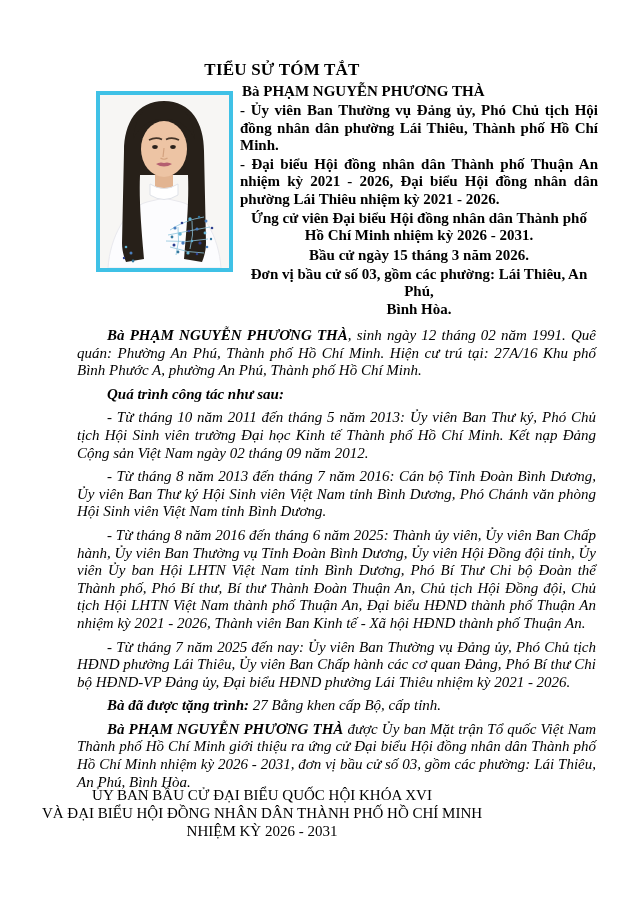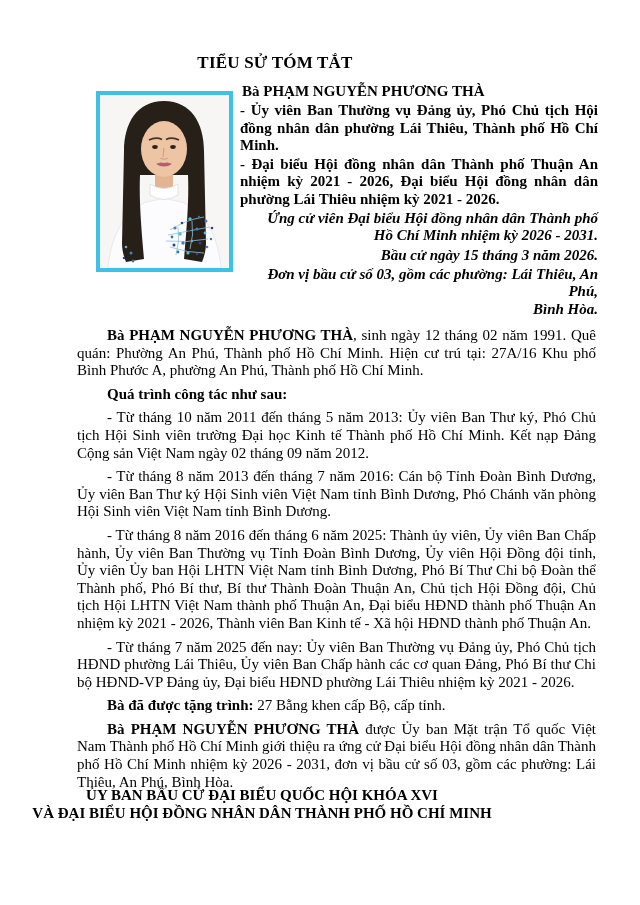--- a/index.html
+++ b/index.html
@@ -2,44 +2,44 @@
 <html lang="vi"><head>
 <meta charset="utf-8">
 <style>
   html,body{margin:0;padding:0;background:#ffffff;}
   .page{
     position:relative;width:640px;height:905px;background:#ffffff;
     font-family:"Liberation Serif","DejaVu Serif",serif;color:#000;
     overflow:hidden;
   }
   .title{
-    position:absolute;top:52px;left:0;width:548px;margin:1px;
+    position:absolute;top:52px;left:0;width:548px;margin:8px;
     text-align:center;font-size:17px;font-weight:bold;letter-spacing:.2px;
   }
   .photo-frame{
     position:absolute;left:96px;top:91px;width:129px;height:173px;
     border:4px solid #3fc1e6;background:#f7f6f4;box-sizing:content-box;
   }
   .photo-frame svg{display:block;}
   .right-col{
     position:absolute;left:238px;top:83px;width:362px;
     font-size:15px;font-weight:bold;line-height:17.3px;
   }
   .right-col .cand-name{margin:0 0 0 4px;}
   .right-col p{margin:2px;text-align:justify;}
-  .right-col p.plain{text-align:right;white-space:pre-line;font-style:italic;}
+  .right-col p.plain{text-align:center;white-space:pre-line;}
   .bio{
     position:absolute;left:77px;top:327px;width:519px;
     font-size:15px;line-height:17.6px;text-align:justify;
   }
-  .bio p{margin:0 0 6px 0;text-indent:30px;}
+  .bio p{margin:0 0 6px 0;text-indent:30px;font-style:italic;}
   .b{font-weight:bold;}
   .footer{
     position:absolute;left:0;top:786px;width:524px;
-    text-align:center;font-weight:bold;font-size:15px;line-height:18px;
+    text-align:center;font-weight:normal;font-size:15px;line-height:18px;
   }
   .footer div{margin:0;}
 </style>
 </head>
 <body>
 
 <div class="page">
 
   <h1 class="title">TIỂU SỬ TÓM TẮT</h1>
 
@@ -126,15 +126,16 @@
     <p>- Từ tháng 8 năm 2013 đến tháng 7 năm 2016: Cán bộ Tỉnh Đoàn Bình Dương, Ủy viên Ban Thư ký Hội Sinh viên Việt Nam tỉnh Bình Dương, Phó Chánh văn phòng Hội Sinh viên Việt Nam tỉnh Bình Dương.</p>
     <p>- Từ tháng 8 năm 2016 đến tháng 6 năm 2025: Thành ủy viên, Ủy viên Ban Chấp hành, Ủy viên Ban Thường vụ Tỉnh Đoàn Bình Dương, Ủy viên Hội Đồng đội tỉnh, Ủy viên Ủy ban Hội LHTN Việt Nam tỉnh Bình Dương, Phó Bí Thư Chi bộ Đoàn thể Thành phố, Phó Bí thư, Bí thư Thành Đoàn Thuận An, Chủ tịch Hội Đồng đội, Chủ tịch Hội LHTN Việt Nam thành phố Thuận An, Đại biểu HĐND thành phố Thuận An nhiệm kỳ 2021 - 2026, Thành viên Ban Kinh tế - Xã hội HĐND thành phố Thuận An.</p>
     <p>- Từ tháng 7 năm 2025 đến nay: Ủy viên Ban Thường vụ Đảng ủy, Phó Chủ tịch HĐND phường Lái Thiêu, Ủy viên Ban Chấp hành các cơ quan Đảng, Phó Bí thư Chi bộ HĐND-VP Đảng ủy, Đại biểu HĐND phường Lái Thiêu nhiệm kỳ 2021 - 2026.</p>
     <p><span class="b">Bà đã được tặng trình:</span><span> 27 Bằng khen cấp Bộ, cấp tỉnh.</span></p>
     <p><span class="b">Bà PHẠM NGUYỄN PHƯƠNG THÀ</span><span> được Ủy ban Mặt trận Tổ quốc Việt Nam Thành phố Hồ Chí Minh giới thiệu ra ứng cử Đại biểu Hội đồng nhân dân Thành phố Hồ Chí Minh nhiệm kỳ 2026 - 2031, đơn vị bầu cử số 03, gồm các phường: Lái Thiêu, An Phú, Bình Hòa.</span></p>
   </div>
 
   <div class="footer">
     <div>ỦY BAN BẦU CỬ ĐẠI BIỂU QUỐC HỘI KHÓA XVI</div>
     <div>VÀ ĐẠI BIỂU HỘI ĐỒNG NHÂN DÂN THÀNH PHỐ HỒ CHÍ MINH</div>
+    <div>NHIỆM KỲ 2026 - 2031</div>
   </div>
 
 </div>
 
 </body></html>

